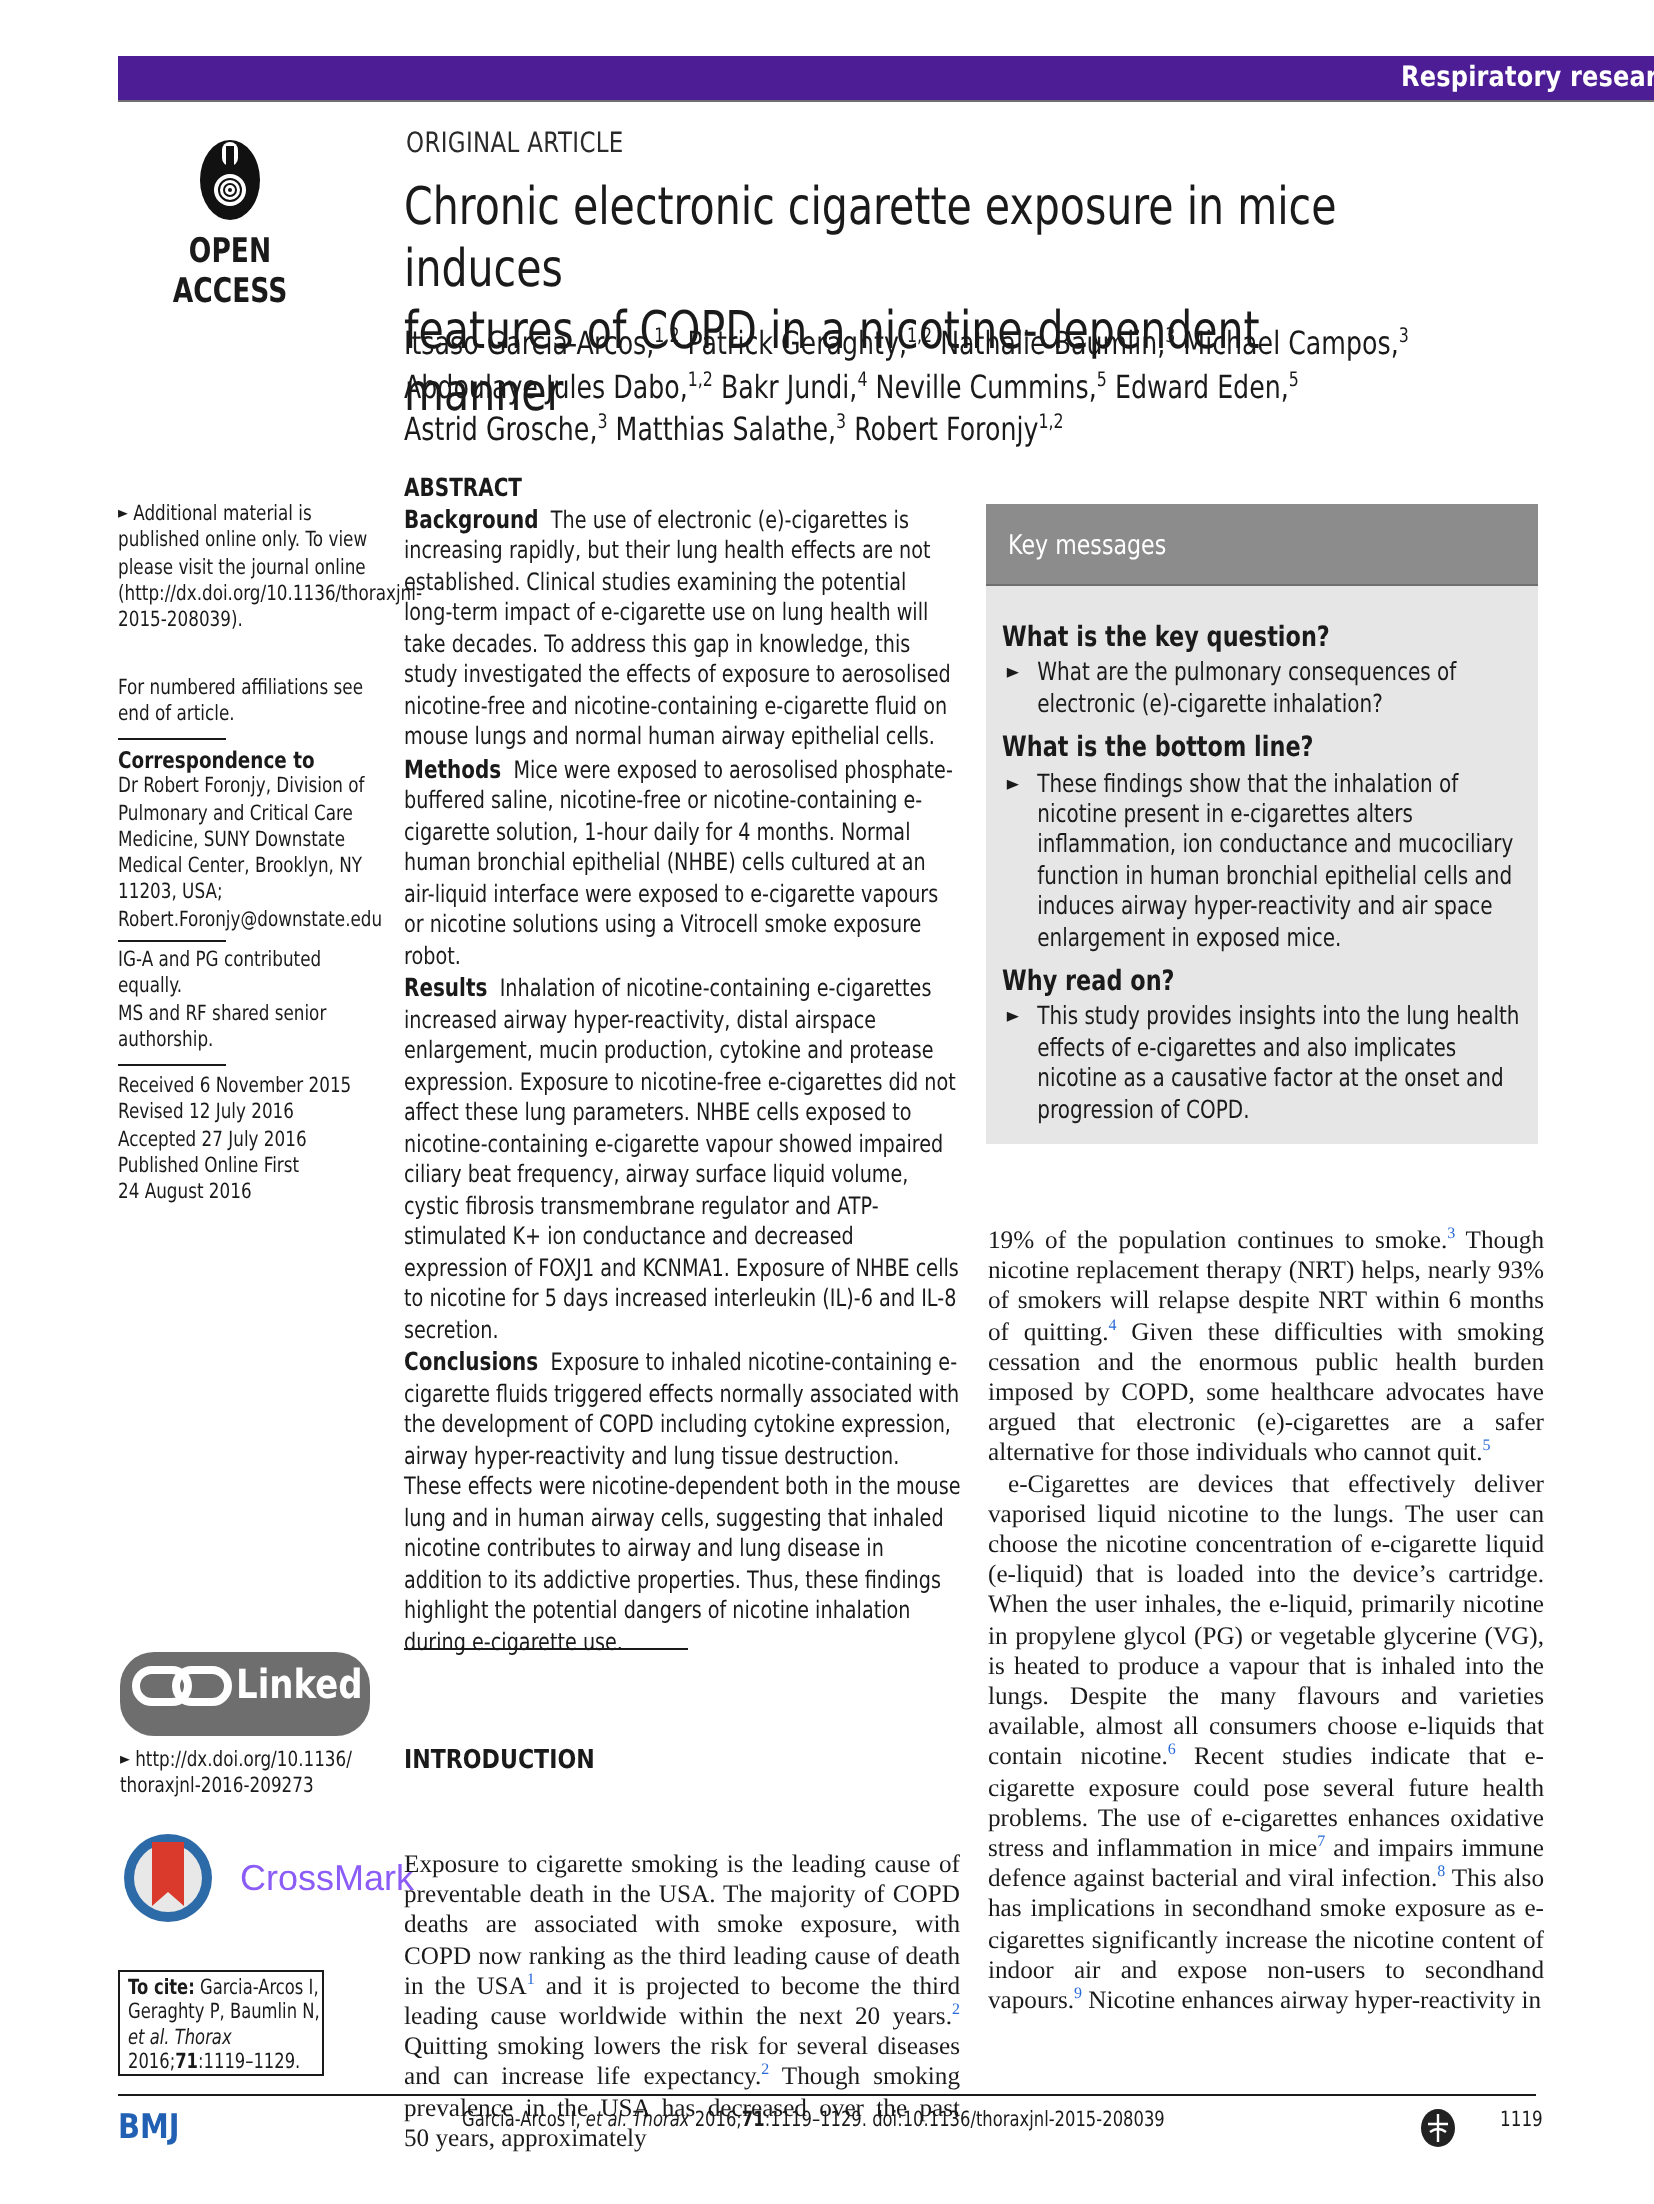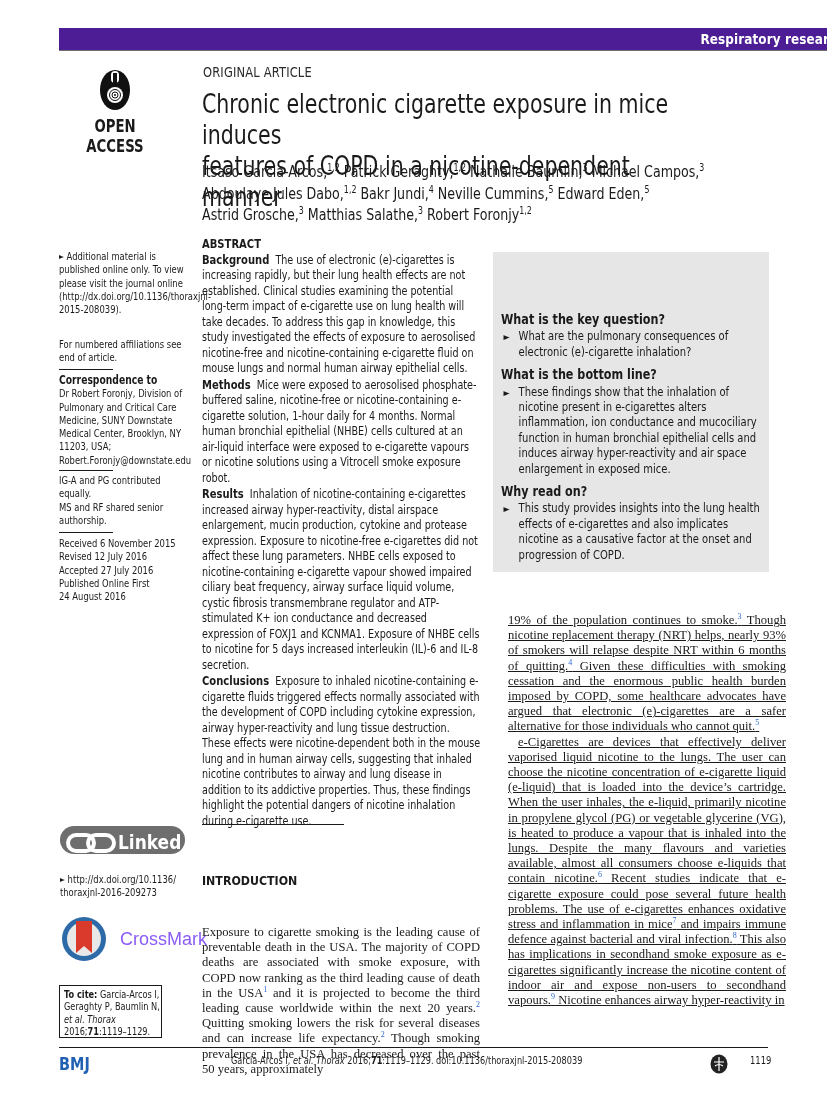--- a/index.html
+++ b/index.html
@@ -42,21 +42,21 @@
   .authors sup { font-size: 10px; vertical-align: 6px; line-height: 0; }
 
   
   .sidebar { position: absolute; left: 59px; top: 250px; width: 135px;
     font-family: "DejaVu Sans", sans-serif; font-size: 10.5px; line-height: 13.3px; color: #1a1a1a; }
   .sb-block { position: absolute; left: 0; width: 160px; transform: scaleX(0.8); transform-origin: left top; }
   .sb-rule { position: absolute; left: 0; width: 54px; height: 1px; background: #1a1a1a; }
   .sb-head { font-weight: bold; font-size: 11.5px; }
   .tri { font-size: 8px; vertical-align: 1px; }
 
-  .linked-logo { position: absolute; left: 60px; top: 826px; width: 125px; height: 28px;
+  .linked-logo { position: absolute; left: 60px; top: 826px; width: 125px; height: 42px;
     background: #6e6e6e; border-radius: 17px; }
   .linked-logo .ltxt { position: absolute; left: 58px; top: 4px; color: #fff; font-weight: bold;
     font-family: "DejaVu Sans", sans-serif; font-size: 20px; transform: scaleX(0.85); transform-origin: left center; }
   .linked-logo svg { position: absolute; left: 6px; top: 6px; }
 
   .crossmark { position: absolute; left: 60px; top: 915px; width: 130px; height: 50px; }
   .crossmark .ctxt { position: absolute; left: 60px; top: 14px; font-family: Liberation Sans, sans-serif;
     font-size: 18px; color: #8b5cf6; }
 
   .cite-box { position: absolute; left: 59px; top: 985px; width: 103px; height: 53px;
@@ -210,36 +210,39 @@
     <div class="hd">ABSTRACT</div>
     <div><b class="hd">Background</b>&nbsp; <span>The use of electronic (e)-cigarettes is increasing rapidly, but their lung health effects are not established. Clinical studies examining the potential long-term impact of e-cigarette use on lung health will take decades. To address this gap in knowledge, this study investigated the effects of exposure to aerosolised nicotine-free and nicotine-containing e-cigarette fluid on mouse lungs and normal human airway epithelial cells.</span></div>
     <div><b class="hd">Methods</b>&nbsp; <span>Mice were exposed to aerosolised phosphate-buffered saline, nicotine-free or nicotine-containing e-cigarette solution, 1-hour daily for 4 months. Normal human bronchial epithelial (NHBE) cells cultured at an air-liquid interface were exposed to e-cigarette vapours or nicotine solutions using a Vitrocell smoke exposure robot.</span></div>
     <div><b class="hd">Results</b>&nbsp; <span>Inhalation of nicotine-containing e-cigarettes increased airway hyper-reactivity, distal airspace enlargement, mucin production, cytokine and protease expression. Exposure to nicotine-free e-cigarettes did not affect these lung parameters. NHBE cells exposed to nicotine-containing e-cigarette vapour showed impaired ciliary beat frequency, airway surface liquid volume, cystic fibrosis transmembrane regulator and ATP-stimulated K+ ion conductance and decreased expression of FOXJ1 and KCNMA1. Exposure of NHBE cells to nicotine for 5 days increased interleukin (IL)-6 and IL-8 secretion.</span></div>
     <div><b class="hd">Conclusions</b>&nbsp; <span>Exposure to inhaled nicotine-containing e-cigarette fluids triggered effects normally associated with the development of COPD including cytokine expression, airway hyper-reactivity and lung tissue destruction. These effects were nicotine-dependent both in the mouse lung and in human airway cells, suggesting that inhaled nicotine contributes to airway and lung disease in addition to its addictive properties. Thus, these findings highlight the potential dangers of nicotine inhalation during e-cigarette use.</span></div>
   </div>
 </div>
 <div class="abs-rule"></div>
 
 <div class="km">
+  <div class="km-head">
+    <span>Key messages</span>
+  </div>
   <div class="km-body">
     <div class="km-q">What is the key question?</div>
     <div class="km-item"><span class="tri">►</span><span>What are the pulmonary consequences of electronic (e)-cigarette inhalation?</span></div>
     <div class="km-q">What is the bottom line?</div>
     <div class="km-item"><span class="tri">►</span><span>These findings show that the inhalation of nicotine present in e-cigarettes alters inflammation, ion conductance and mucociliary function in human bronchial epithelial cells and induces airway hyper-reactivity and air space enlargement in exposed mice.</span></div>
     <div class="km-q">Why read on?</div>
     <div class="km-item"><span class="tri">►</span><span>This study provides insights into the lung health effects of e-cigarettes and also implicates nicotine as a causative factor at the onset and progression of COPD.</span></div>
   </div>
 </div>
 
 <div class="intro-head">INTRODUCTION</div>
 <div class="body-col" style="left:202px; top:925px;">
   <p><span>Exposure to cigarette smoking is the leading cause of preventable death in the USA. The majority of COPD deaths are associated with smoke exposure, with COPD now ranking as the third leading cause of death in the USA</span><sup class="ref">1</sup><span> and it is projected to become the third leading cause worldwide within the next 20&nbsp;years.</span><sup class="ref">2</sup><span> Quitting smoking lowers the risk for several diseases and can increase life expectancy.</span><sup class="ref">2</sup><span> Though smoking prevalence in the USA has decreased over the past 50&nbsp;years, approximately</span></p>
 </div>
 
-<div class="body-col" style="left:508px; top:613px;text-decoration:underline;">
+<div class="body-col" style="left:494px; top:613px;">
   <p><span>19% of the population continues to smoke.</span><sup class="ref">3</sup><span> Though nicotine replacement therapy (NRT) helps, nearly 93% of smokers will relapse despite NRT within 6&nbsp;months of quitting.</span><sup class="ref">4</sup><span> Given these difficulties with smoking cessation and the enormous public health burden imposed by COPD, some healthcare advocates have argued that electronic (e)-cigarettes are a safer alternative for those individuals who cannot quit.</span><sup class="ref">5</sup></p>
   <p class="ind"><span>e-Cigarettes are devices that effectively deliver vaporised liquid nicotine to the lungs. The user can choose the nicotine concentration of e-cigarette liquid (e-liquid) that is loaded into the device’s cartridge. When the user inhales, the e-liquid, primarily nicotine in propylene glycol (PG) or vegetable glycerine (VG), is heated to produce a vapour that is inhaled into the lungs. Despite the many flavours and varieties available, almost all consumers choose e-liquids that contain nicotine.</span><sup class="ref">6</sup><span> Recent studies indicate that e-cigarette exposure could pose several future health problems. The use of e-cigarettes enhances oxidative stress and inflammation in mice</span><sup class="ref">7</sup><span> and impairs immune defence against bacterial and viral infection.</span><sup class="ref">8</sup><span> This also has implications in secondhand smoke exposure as e-cigarettes significantly increase the nicotine content of indoor air and expose non-users to secondhand vapours.</span><sup class="ref">9</sup><span> Nicotine enhances airway hyper-reactivity in</span></p>
 </div>
 
 <div class="foot-rule"></div>
 <div class="bmj">BMJ</div>
 <div class="foot-cite">
   <span>Garcia-Arcos I, </span><i>et al.</i><i> Thorax</i><span> 2016;</span><b>71</b><span>:1119–1129. doi:10.1136/thoraxjnl-2015-208039</span>
 </div>
 <svg class="foot-icon" width="18" height="20" viewBox="0 0 18 20">

